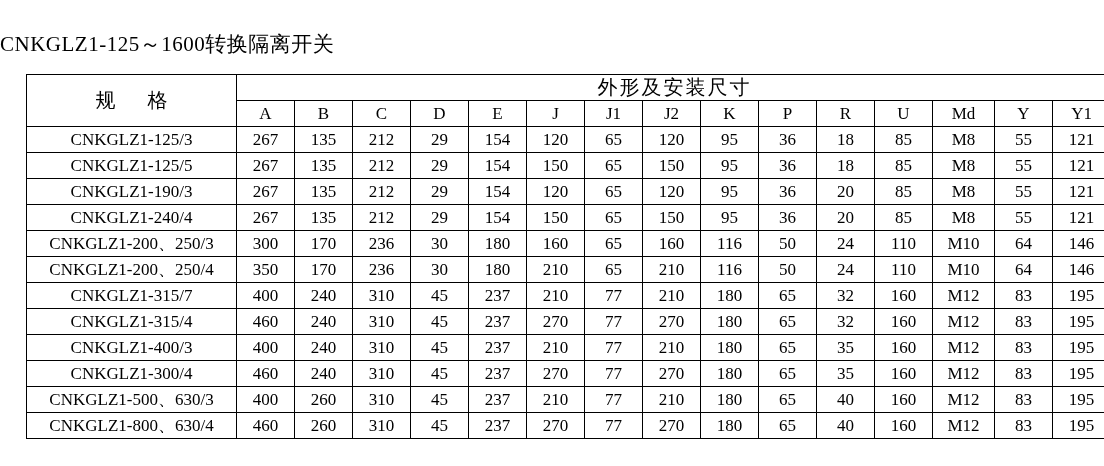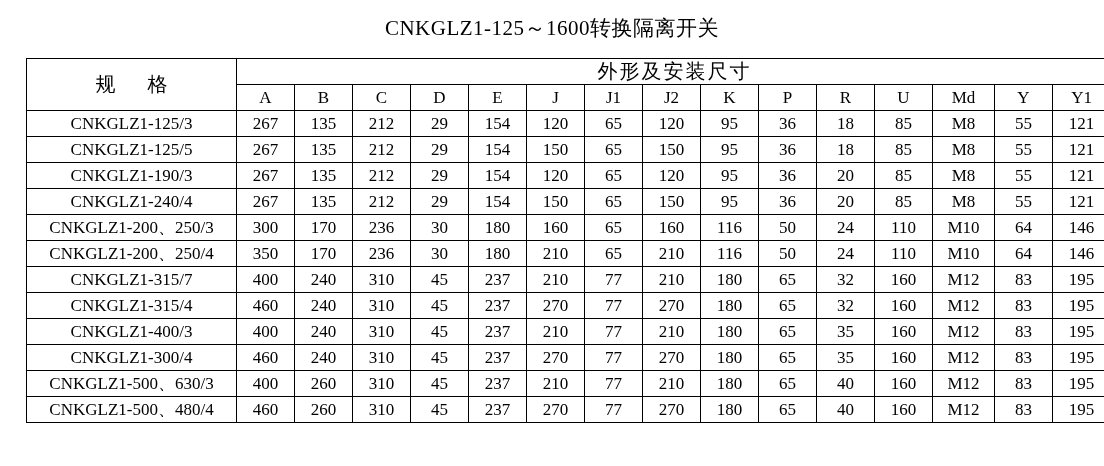--- a/index.html
+++ b/index.html
@@ -14,25 +14,24 @@
     color: #000000;
     overflow: hidden;
   }
   .page {
     position: relative;
     width: 1104px;
     height: 466px;
     box-sizing: border-box;
   }
   .doc-title {
-    text-align: center;
     font-size: 21px;
     font-family: "Liberation Serif", "DejaVu Serif", serif;
     letter-spacing: 0.5px;
-    padding-top: 14px;
+    padding-top: 30px;
     padding-bottom: 16px;
     white-space: nowrap;
   }
   .table-wrap {
     padding: 0 26px;
     box-sizing: border-box;
   }
   table.spec {
     border-collapse: collapse;
     width: 1052px;
@@ -320,21 +319,21 @@
             <td>210</td>
             <td>180</td>
             <td>65</td>
             <td>40</td>
             <td>160</td>
             <td>M12</td>
             <td>83</td>
             <td>195</td>
           </tr>
           <tr>
-            <td class="model-cell">CNKGLZ1-500、480/4</td>
+            <td class="model-cell">CNKGLZ1-800、630/4</td>
             <td>460</td>
             <td>260</td>
             <td>310</td>
             <td>45</td>
             <td>237</td>
             <td>270</td>
             <td>77</td>
             <td>270</td>
             <td>180</td>
             <td>65</td>

